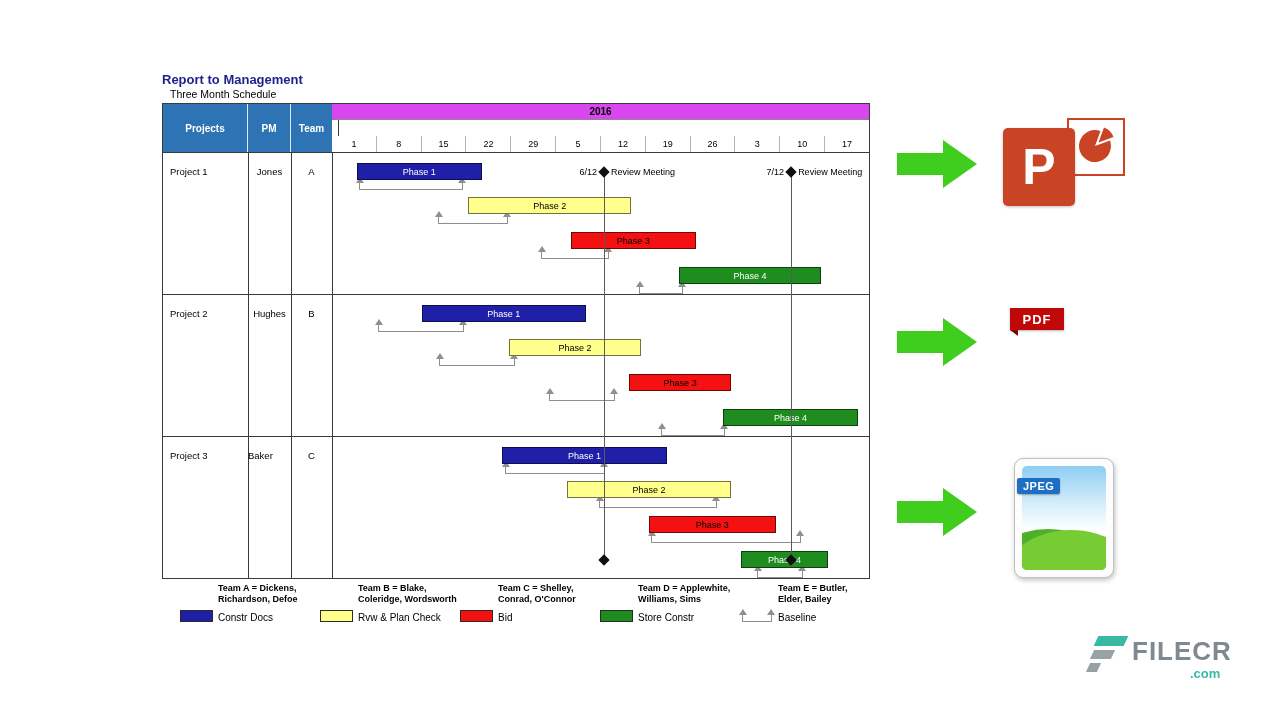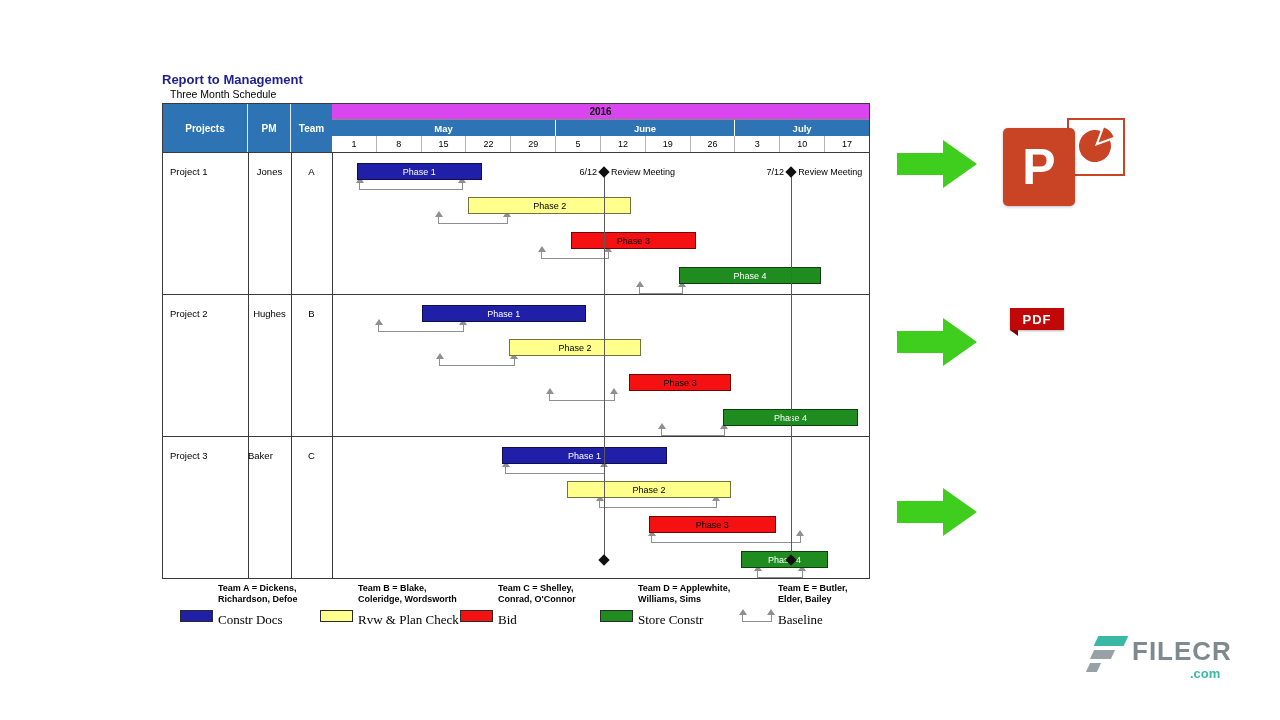--- a/index.html
+++ b/index.html
@@ -44,21 +44,21 @@
   .ms-line{position:absolute;width:1px;background:#5a5a5a;}
   .ms-diamond{position:absolute;width:8px;height:8px;background:#101010;transform:rotate(45deg);}
   .ms-label{position:absolute;width:0;height:12px;}
   .ms-date,.ms-name{position:absolute;top:0;font-size:9px;line-height:12px;white-space:nowrap;}
   .ms-date{right:7px;}.ms-name{left:7px;}
 
   .legend{position:absolute;left:0;top:513px;width:712px;height:52px;}
   .lg-item{position:absolute;top:0;width:150px;height:52px;}
   .lg-team{margin-left:40px;font-size:9px;line-height:11px;font-weight:bold;}
   .lg-swatch{position:absolute;left:2px;top:27px;width:33px;height:12px;border:1px solid #2a2a2a;}
-  .lg-task{position:absolute;left:40px;top:29px;font-size:13px;font-family:Liberation Serif, serif;}
+  .lg-task{position:absolute;left:40px;top:29px;font-size:10px;}
 
   
   .arrow{position:absolute;left:897px;width:80px;height:48px;fill:var(--arrow_green);}
   .arrow-1{top:140px;}.arrow-2{top:318px;}.arrow-3{top:488px;}
 
   .icon-ppt{position:absolute;left:1003px;top:118px;width:125px;height:95px;}
   .ppt-sheet{position:absolute;left:64px;top:0;width:58px;height:58px;background:#fff;border:2px solid var(--ppt_orange);}
   .ppt-pie{position:absolute;left:5px;top:5px;width:44px;height:44px;fill:var(--ppt_orange);}
   .ppt-square{position:absolute;left:0;top:10px;width:72px;height:78px;background:var(--ppt_orange);border-radius:5px;
               display:flex;align-items:center;justify-content:center;color:#fff;font-size:50px;font-weight:bold;
@@ -107,25 +107,20 @@
     <div class="title">Report to Management</div>
     <div class="subtitle">Three Month Schedule</div>
 
     <div class="gtable">
       <div class="left-header">
         <div class="lh-cell w-proj">Projects</div>
         <div class="lh-cell w-pm">PM</div>
         <div class="lh-cell w-team">Team</div>
       </div>
       <div class="year-row">2016</div>
-      <div class="months-row">
-          <div class="month-cell" style="flex: 5 1 0%;">May</div>
-          <div class="month-cell" style="flex: 4 1 0%;">June</div>
-          <div class="month-cell" style="flex: 3 1 0%;">July</div>
-        </div>
       <div class="weeks-row">
           <div class="week-cell">1</div>
           <div class="week-cell">8</div>
           <div class="week-cell">15</div>
           <div class="week-cell">22</div>
           <div class="week-cell">29</div>
           <div class="week-cell">5</div>
           <div class="week-cell">12</div>
           <div class="week-cell">19</div>
           <div class="week-cell">26</div>
@@ -293,20 +288,29 @@
     <div class="ppt-square">
       <span>P</span>
     </div>
   </div>
 
   <div class="icon-pdf">
     <div class="pdf-banner">PDF</div>
     <div class="pdf-banner-fold"></div>
   </div>
 
+  <div class="icon-jpeg">
+    <div class="jpeg-card">
+      <div class="jpeg-photo">
+        <div class="hill hill-l"></div>
+        <div class="hill hill-r"></div>
+      </div>
+    </div>
+    <div class="jpeg-badge">JPEG</div>
+  </div>
 
   <div class="filecr">
     <div class="fc-mark">
       <i class="fc-b1"></i>
         <i class="fc-b2"></i>
         <i class="fc-b3"></i>
     </div>
     <div class="fc-name">FILECR</div>
     <div class="fc-tld">.com</div>
   </div>

